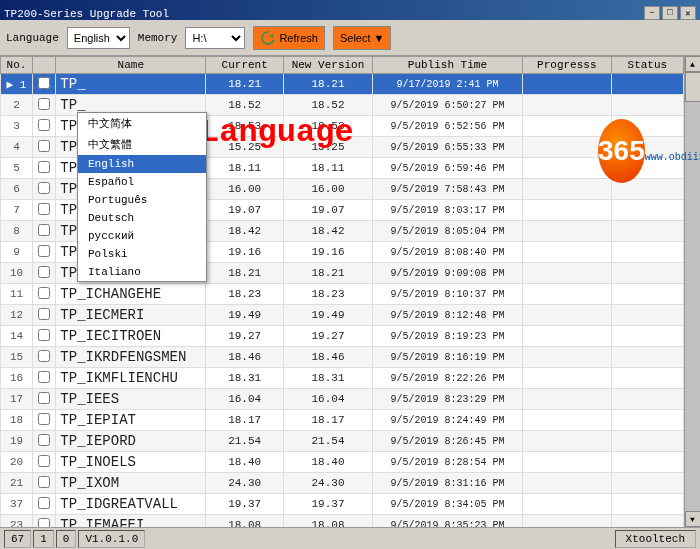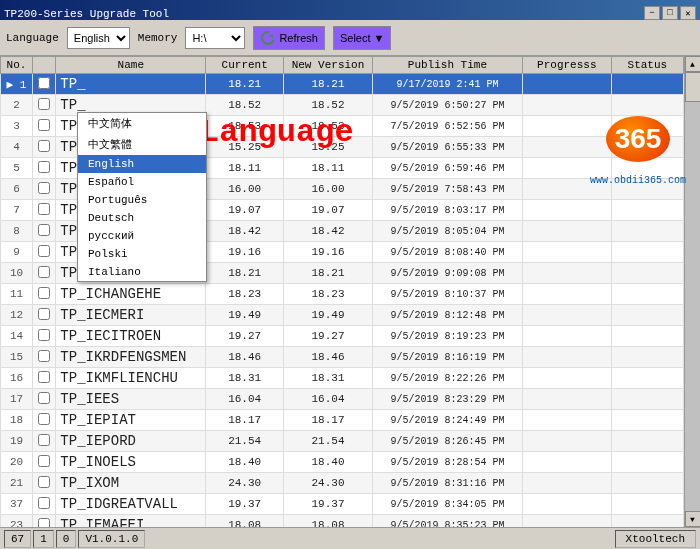--- a/index.html
+++ b/index.html
@@ -55,21 +55,21 @@
       height: 22px;
       font-size: 11px;
       border: 1px solid #888;
       background: white;
       padding: 0 2px;
     }
     .toolbar-btn {
       display: flex;
       align-items: center;
       gap: 3px;
-      background: #8b5cf6;
+      background: #f97316;
       border: 1px solid #888;
       padding: 2px 6px;
       height: 24px;
       cursor: pointer;
       font-size: 11px;
     }
     .memory-label { font-size: 11px; }
     .content-area {
       display: flex;
       height: calc(549px - 20px - 36px - 22px);
@@ -179,26 +179,26 @@
       left: 200px;
       font-size: 32px;
       font-weight: bold;
       color: red;
       z-index: 50;
       pointer-events: none;
     }
     
     .logo-area {
       position: absolute;
-      right: 12px;
+      right: 2px;
       top: 60px;
       width: 100px;
       height: 70px;
       display: flex;
-      flex-direction: column;
+      flex-direction: row;
       align-items: center;
       pointer-events: none;
     }
     .logo-circle {
       width: 64px;
       height: 64px;
       border-radius: 50%;
       background: radial-gradient(circle at 40% 35%, #ff8c00, #e63000);
       display: flex;
       align-items: center;
@@ -351,21 +351,21 @@
     <td class="pubt">9/5/2019 6:50:27 PM</td>
     <td class="prog"></td>
     <td class="status"></td>
   </tr>
             <tr>
     <td class="num">3</td>
     <td class="check"><input type="checkbox" style="width: 12px; height: 12px;"></td>
     <td class="name">TP_</td>
     <td class="curr">18.53</td>
     <td class="newv">18.53</td>
-    <td class="pubt">7/5/2019 6:52:56 PM</td>
+    <td class="pubt">9/5/2019 6:52:56 PM</td>
     <td class="prog"></td>
     <td class="status"></td>
   </tr>
             <tr>
     <td class="num">4</td>
     <td class="check"><input type="checkbox" style="width: 12px; height: 12px;"></td>
     <td class="name">TP_</td>
     <td class="curr">15.25</td>
     <td class="newv">15.25</td>
     <td class="pubt">9/5/2019 6:55:33 PM</td>

